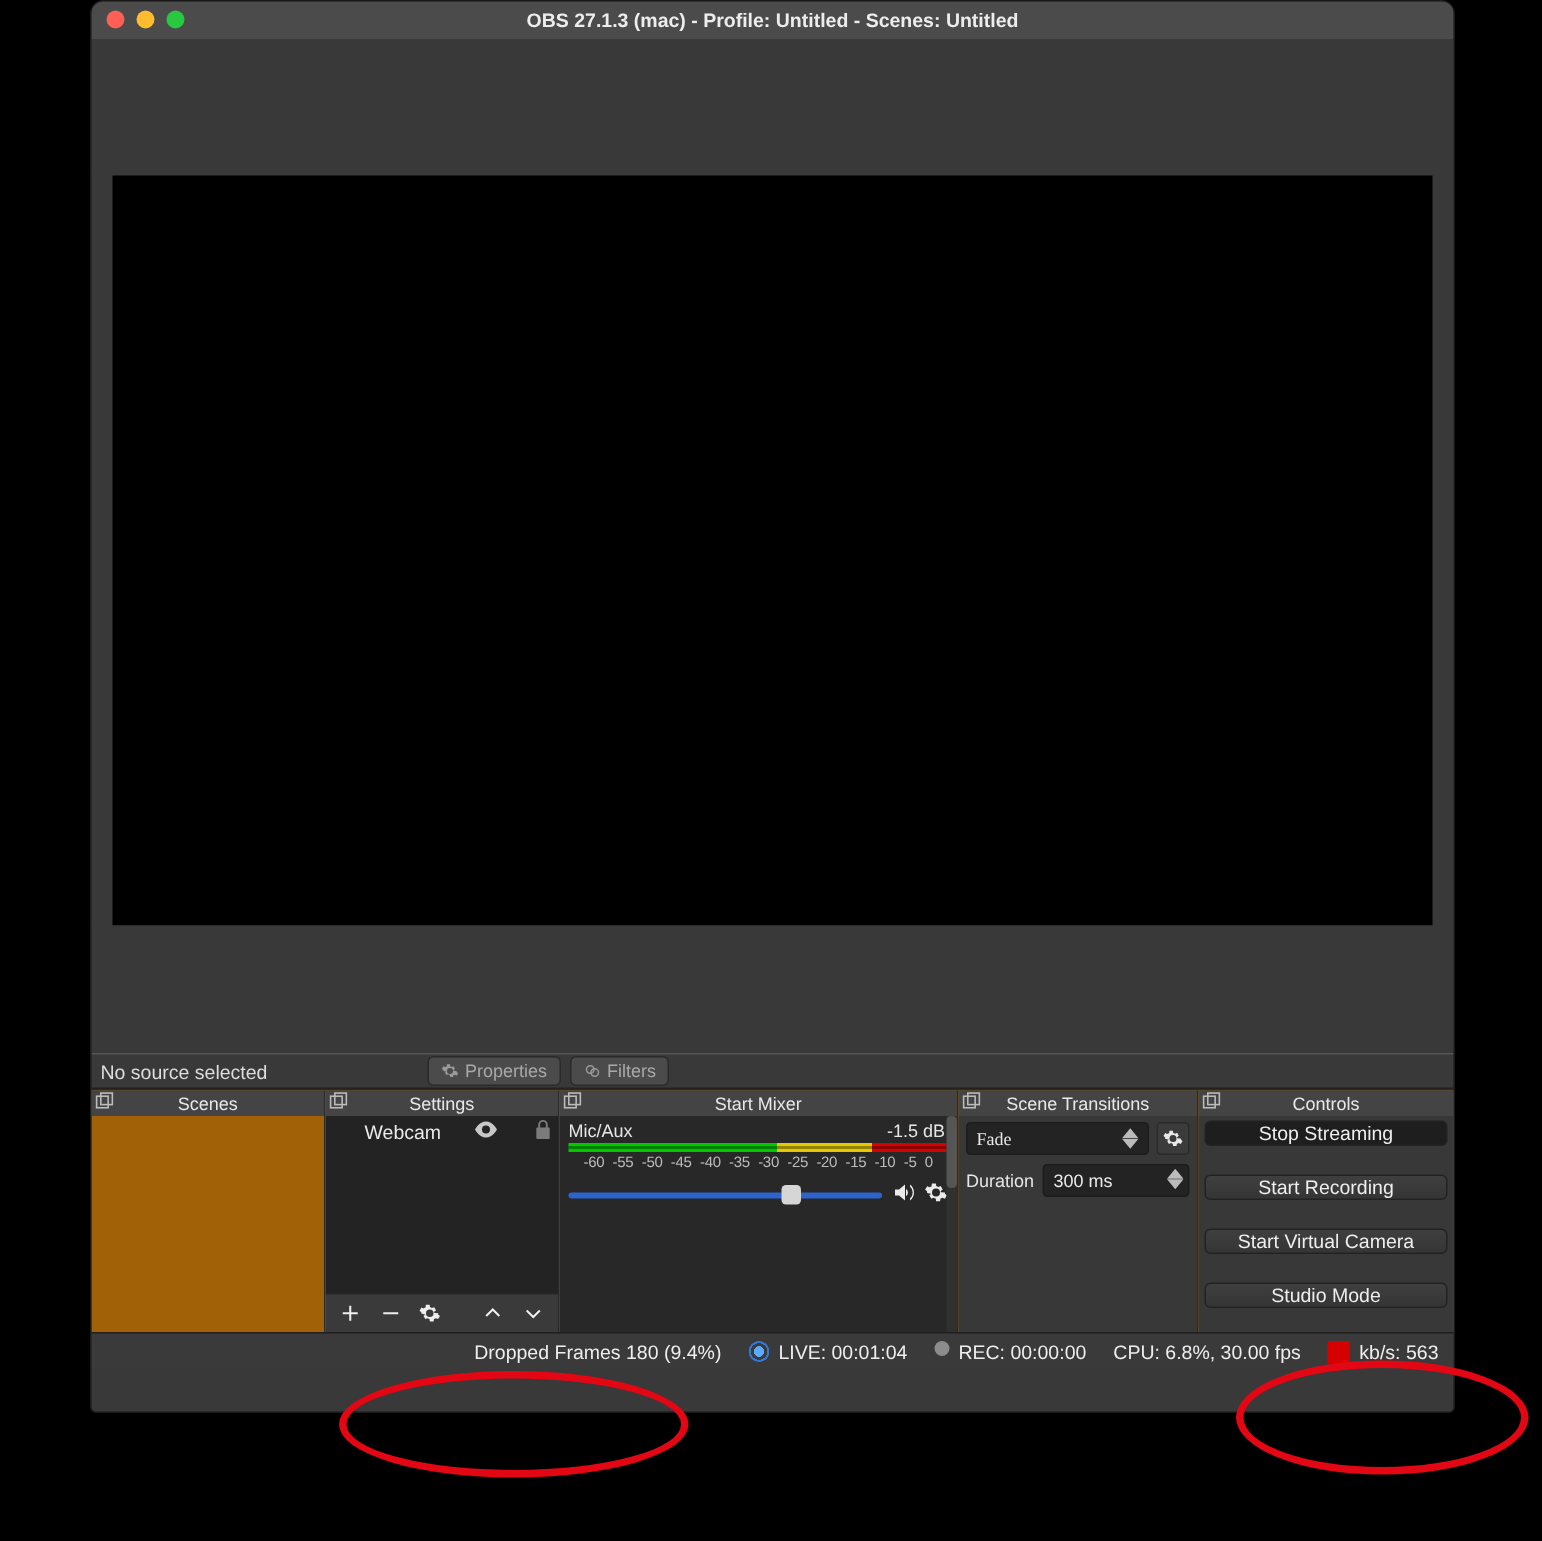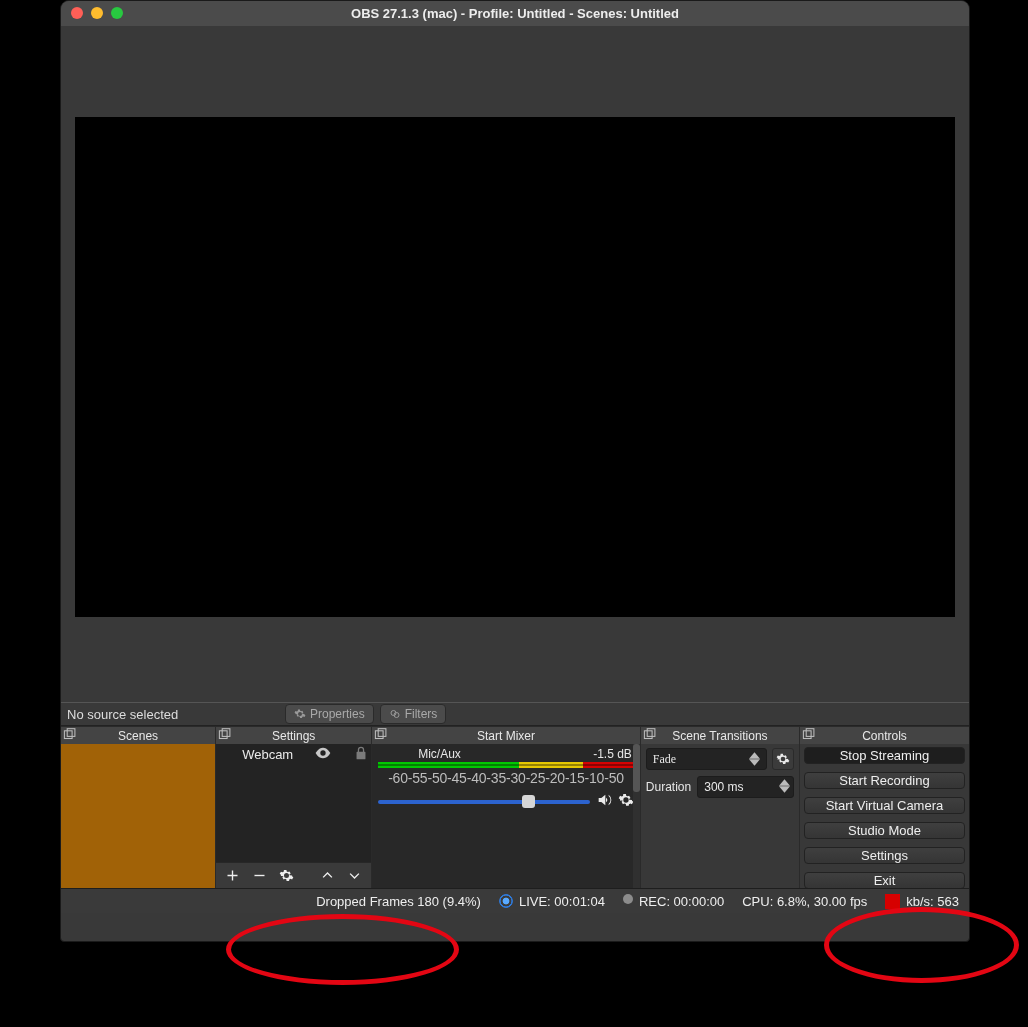--- a/index.html
+++ b/index.html
@@ -96,32 +96,32 @@
   .source-item .cam-icon rect { fill:none; stroke:#ddd; stroke-width:1.3; }
   .source-item .cam-icon circle { fill:none; stroke:#ddd; stroke-width:1.3; }
   .eye-icon, .lock-icon { margin-left:auto; }
   .eye-icon svg, .lock-icon svg { width:16px; height:14px; fill:#c8c8c8; }
   .lock-icon svg { fill:#7b7b7b; }
   
   .mixer { flex:1; }
   .mixer-body { flex:1; background:#282828; padding:0; position:relative; }
   .track-row {
     height:18px; display:flex; align-items:center; justify-content:space-between;
-    padding:2px 8px 0 6px; font-size:12px;margin-left:40px;
+    padding:2px 8px 0 6px; font-size:12px;
   }
   .meter {
     margin:0 6px 2px 6px; height:6px; position:relative;
     background:linear-gradient(to right,#00d000 0%,#00d000 55%,#f0d000 55%,#f0d000 80%,#e00000 80%,#e00000 100%);
     opacity:0.95;
   }
   .meter::after{
     content:""; position:absolute; left:0;right:0;top:2px;height:2px;background:rgba(0,0,0,0.35);
   }
   .meter-labels {
-    margin:0 16px; font-size:14px; color:#bdbdbd; letter-spacing:-0.2px;
+    margin:0 16px; font-size:10px; color:#bdbdbd; letter-spacing:-0.2px;
     display:flex; justify-content:space-between;
   }
   .slider-row {
     display:flex; align-items:center; gap:6px; padding:6px 6px 0 6px;
   }
   .slider {
     flex:1; height:4px; background:#2c63cf; border-radius:2px; position:relative;
   }
   .slider::after {
     content:""; position:absolute; right:26%; top:-5px; width:13px; height:13px;
@@ -149,21 +149,21 @@
   }
   .sq-btn svg { width:14px; height:14px; fill:#e8e8e8; }
   .dur-row { display:flex; align-items:center; gap:6px; font-size:12px; }
   .dur-input {
     flex:1; height:22px; background:#232323; border:1px solid #1c1c1c; border-radius:3px;
     display:flex; align-items:center; padding:0 6px; color:#eaeaea; position:relative;
   }
   .dur-input .spinner { position:absolute; right:3px; top:2px; display:flex; flex-direction:column; }
   
   .controls { width:170px; }
-  .controls .dock-body { padding:3px 4px; gap:8px; display:flex; flex-direction:column; background:#383838;}
+  .controls .dock-body { padding:3px 4px; gap:19px; display:flex; flex-direction:column; background:#383838;}
   .ctrl-btn {
     height:22px; background:linear-gradient(#3f3f3f,#353535);
     border:1px solid #222; border-radius:4px; color:#eee; font-size:13px;
     display:flex; align-items:center; justify-content:center;
   }
   .ctrl-btn.primary { background:#1e1e1e; }
   
   .statusbar {
     height:25px; border-top:1px solid #1e1e1e; background:#3a3a3a;
     display:flex; align-items:center; justify-content:flex-end;

